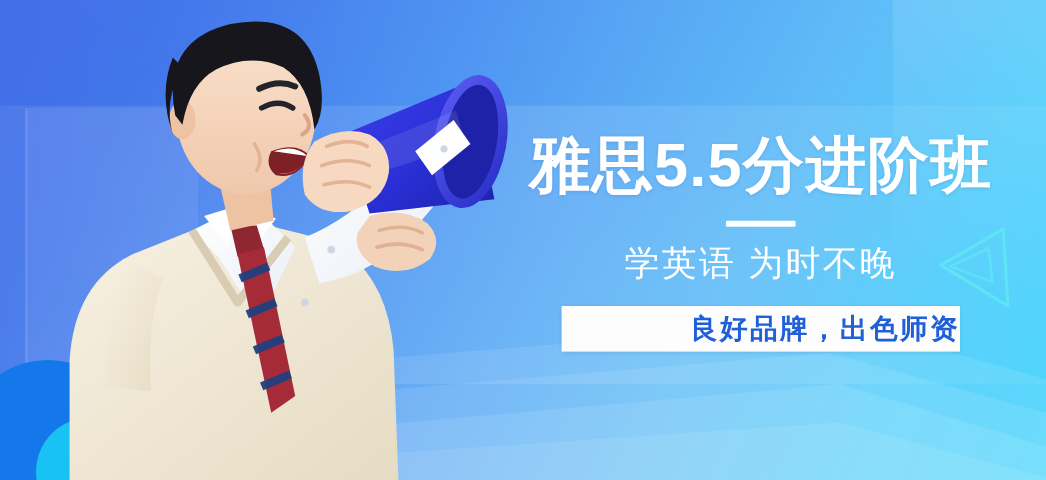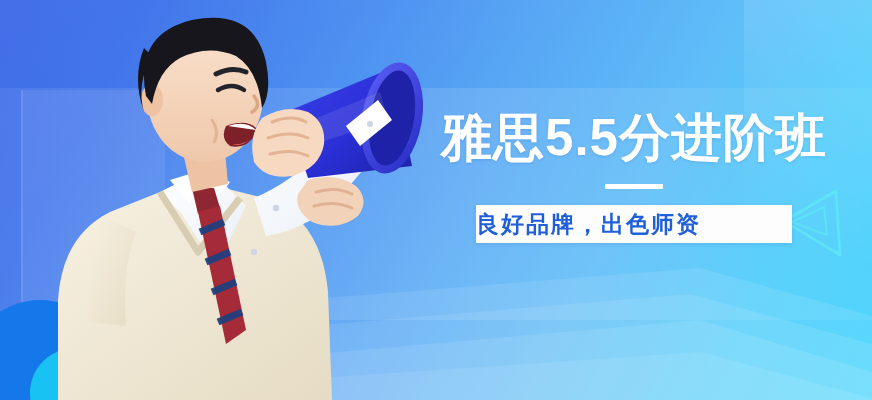--- a/index.html
+++ b/index.html
@@ -129,22 +129,23 @@
     white-space: nowrap;
   }
 
   .badge {
     margin: 16px auto 0 auto;
     width: 316px;
     height: 38px;
     background: #fdfdfd;
     display: flex;
     align-items: center;
-    justify-content: flex-start;
+    justify-content: flex-end;
     box-shadow: 0 1px 4px rgba(20,60,140,.14);
+    padding-left: 16px;
   }
   .badge-text {
     font-size: 23px;
     line-height: 1;
     font-weight: bold;
     color: #1f5fd8;
     letter-spacing: 2px;
     white-space: nowrap;
   }
 </style>
@@ -287,19 +288,20 @@
         <circle cx="214" cy="252" r="3.2" fill="#cdd6e2"></circle>
       </g>
     </svg>
   </div>
 
   <div class="text-block">
     <h1 class="headline">雅思5.5分进阶班</h1>
 
     <div class="divider"></div>
 
+    <p class="subtitle">学英语 为时不晚</p>
 
     <div class="badge">
       <span class="badge-text">良好品牌，出色师资</span>
     </div>
   </div>
 
 </div>
 
 </body></html>

